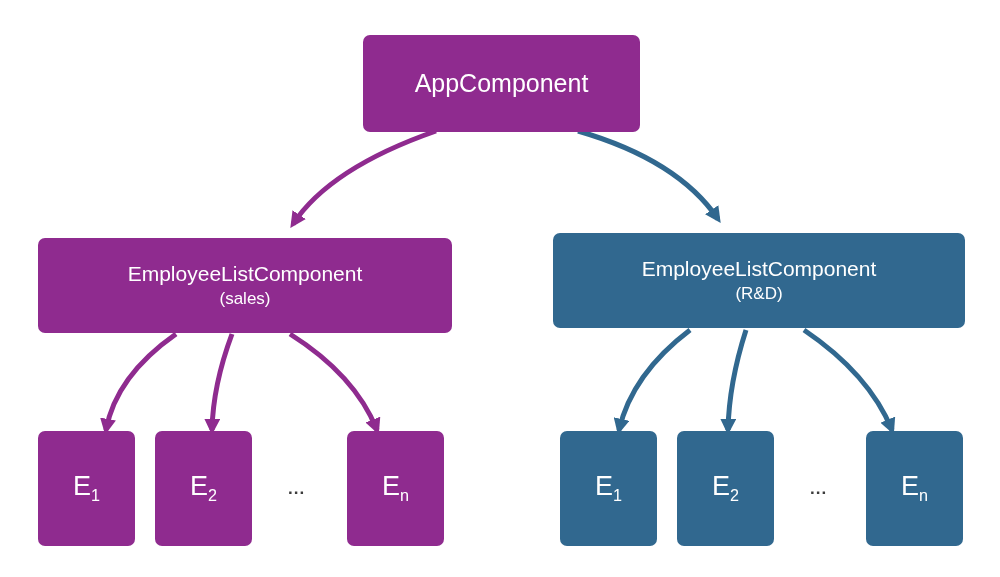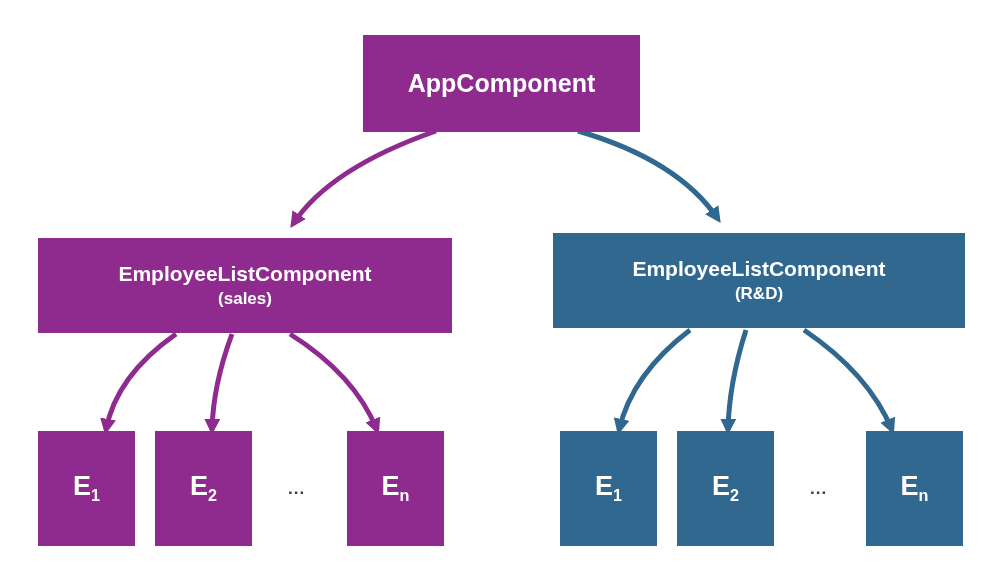--- a/index.html
+++ b/index.html
@@ -21,22 +21,23 @@
       width: 1000px;
       height: 577px;
     }
     .node {
       position: absolute;
       display: flex;
       flex-direction: column;
       align-items: center;
       justify-content: center;
       color: #ffffff;
-      font-weight: bold;
+      font-weight: normal;
       box-sizing: border-box;
+      border-radius: 7px;
     }
     .purple { background: var(--purple, #8f2b8f); }
     .blue   { background: var(--blue, #31688f); }
 
     .root {
       left: 363px; top: 35px;
       width: 277px; height: 97px;
       font-size: 25px;
     }
     .list-left  { left: 38px;  top: 238px; width: 414px; height: 95px; }

